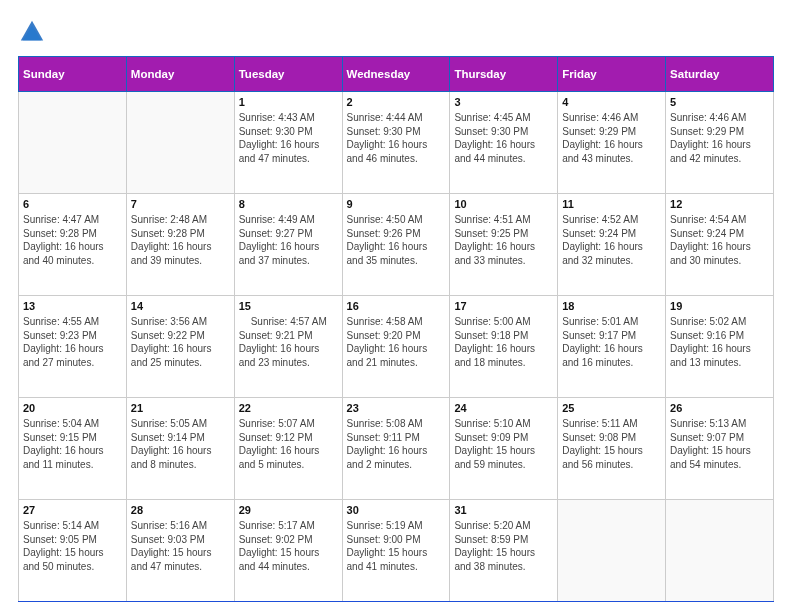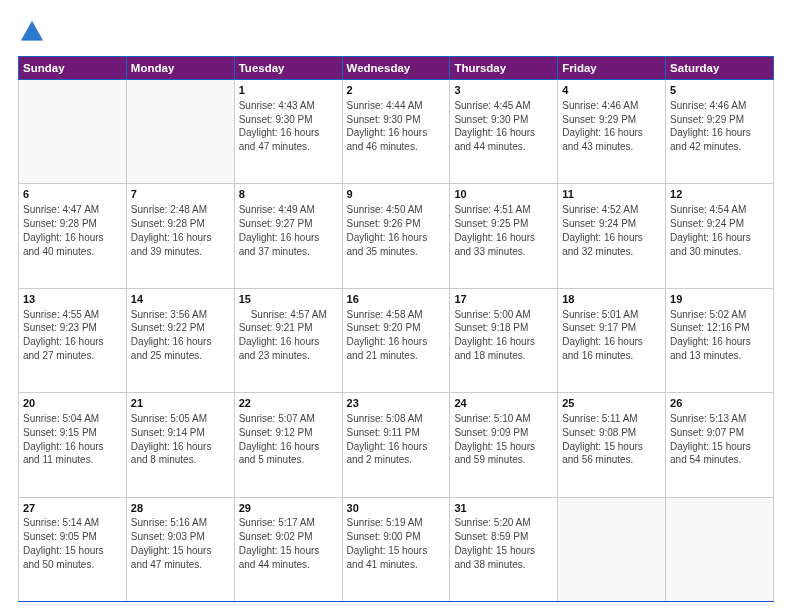--- a/index.html
+++ b/index.html
@@ -53,25 +53,25 @@
       color: #444;
     }
     .calendar {
       border: 1px solid #ccc;
       border-collapse: collapse;
       width: 100%;
       flex: 1;
       table-layout: fixed;
     }
     .calendar th {
-      background-color: #701a75;
+      background-color: #a21caf;
       color: #fff;
       font-size: 11.5px;
       font-weight: bold;
-      padding: 5px 4px;
+      padding: 11px 4px;
       text-align: left;
       border: 1px solid #1565c0;
     }
     .calendar td {
       border: 1px solid #ccc;
       vertical-align: top;
       padding: 3px 4px;
       font-size: 9.5px;
       color: #333;
       line-height: 1.35;
@@ -180,21 +180,21 @@
           <td><span class="day-num">16</span><span class="cell-info" style="white-space: pre-line;">Sunrise: 4:58 AM
 Sunset: 9:20 PM
 Daylight: 16 hours and 21 minutes.</span></td>
           <td><span class="day-num">17</span><span class="cell-info" style="white-space: pre-line;">Sunrise: 5:00 AM
 Sunset: 9:18 PM
 Daylight: 16 hours and 18 minutes.</span></td>
           <td><span class="day-num">18</span><span class="cell-info" style="white-space: pre-line; margin-top: 36px;">Sunrise: 5:01 AM
 Sunset: 9:17 PM
 Daylight: 16 hours and 16 minutes.</span></td>
           <td><span class="day-num">19</span><span class="cell-info" style="white-space: pre-line;">Sunrise: 5:02 AM
-Sunset: 12:16 PM
+Sunset: 9:16 PM
 Daylight: 16 hours and 13 minutes.</span></td>
         </tr>
         <tr>
           <td><span class="day-num">20</span><span class="cell-info" style="white-space: pre-line;">Sunrise: 5:04 AM
 Sunset: 9:15 PM
 Daylight: 16 hours and 11 minutes.</span></td>
           <td><span class="day-num">21</span><span class="cell-info" style="white-space: pre-line;">Sunrise: 5:05 AM
 Sunset: 9:14 PM
 Daylight: 16 hours and 8 minutes.</span></td>
           <td><span class="day-num">22</span><span class="cell-info" style="white-space: pre-line;">Sunrise: 5:07 AM

